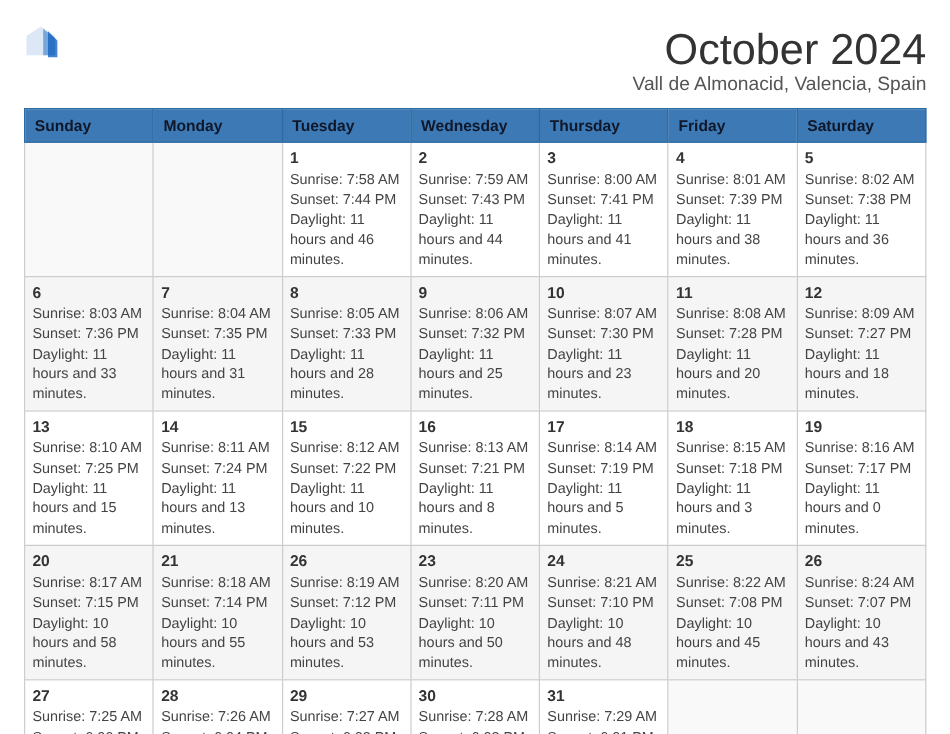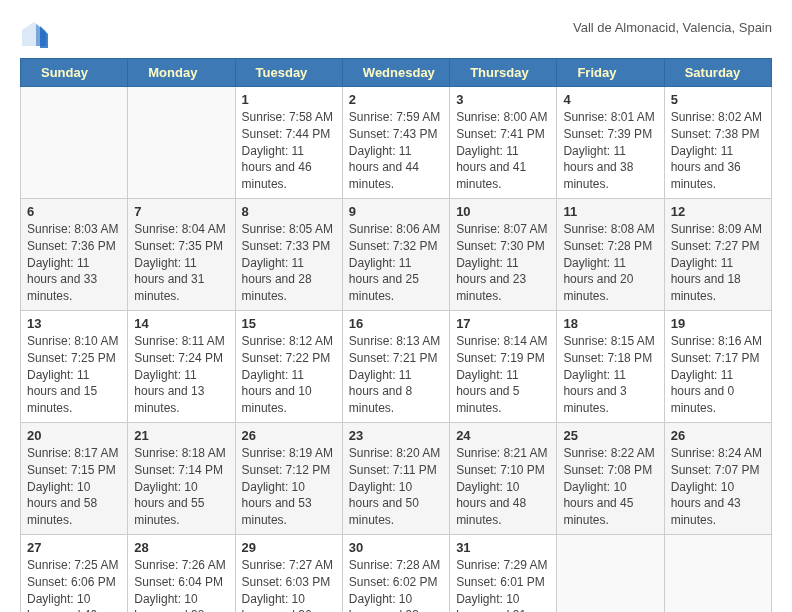--- a/index.html
+++ b/index.html
@@ -34,33 +34,33 @@
     }
     .title-block {
       text-align: right;
     }
     .month-title {
       font-size: 36px;
       font-weight: normal;
       color: #333;
     }
     .location {
-      font-size: 13px;
+      font-size: 16px;
       color: #555;
     }
     table {
       width: 100%;
       border-collapse: collapse;
       table-layout: fixed;
     }
     thead th {
       background: #3d7ab5;
-      color: #fef9c3;
+      color: #0f172a;
       text-align: left;
-      padding: 6px 20px;
+      padding: 6px 8px;
       font-size: 13px;
       font-weight: bold;
       border: 1px solid #2d6a9f;
     }
     tbody td {
       border: 1px solid #ccc;
       vertical-align: top;
       padding: 5px 6px;
       font-size: 10.5px;
       color: #333;
@@ -92,20 +92,21 @@
 
 <div class="header">
   <div class="logo">
     <svg class="logo-icon" viewBox="0 0 28 28">
       <polygon points="14,2 26,10 26,26 2,26 2,10" fill="#1565c0" opacity="0.15"></polygon>
       <polygon points="16,4 26,12 26,26 16,26" fill="#1565c0" opacity="0.5"></polygon>
       <polygon points="20,6 28,14 28,28 20,28" fill="#1565c0" opacity="0.8"></polygon>
     </svg>
   </div>
   <div class="title-block">
+    <div class="month-title">October 2024</div>
     <div class="location">Vall de Almonacid, Valencia, Spain</div>
   </div>
 </div>
 
 <table>
   <thead>
     <tr>
     <th>Sunday</th>
         <th>Monday</th>
         <th>Tuesday</th>

